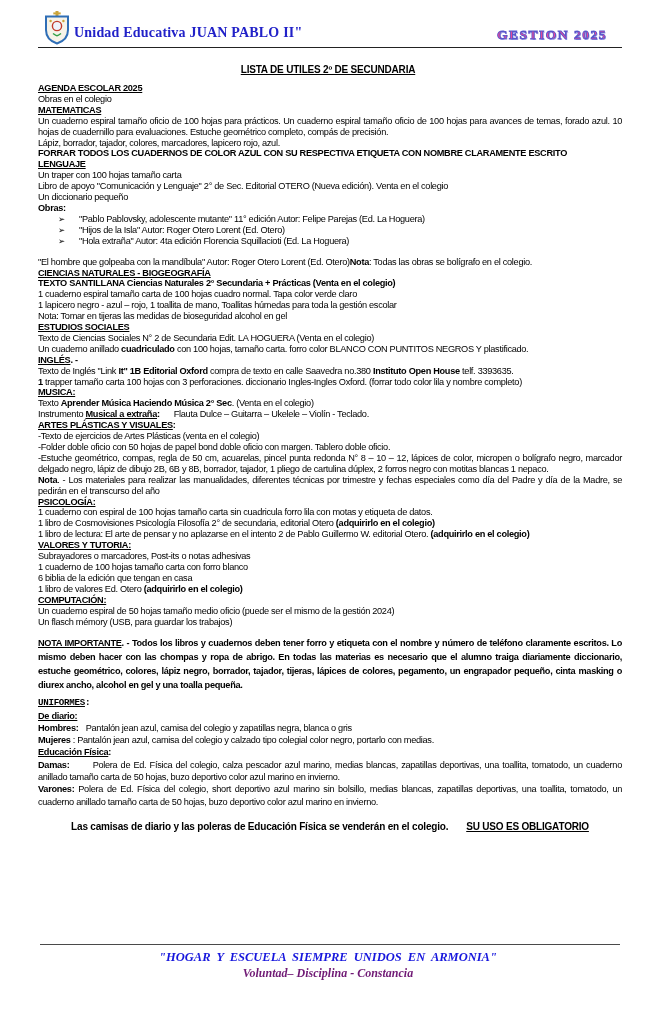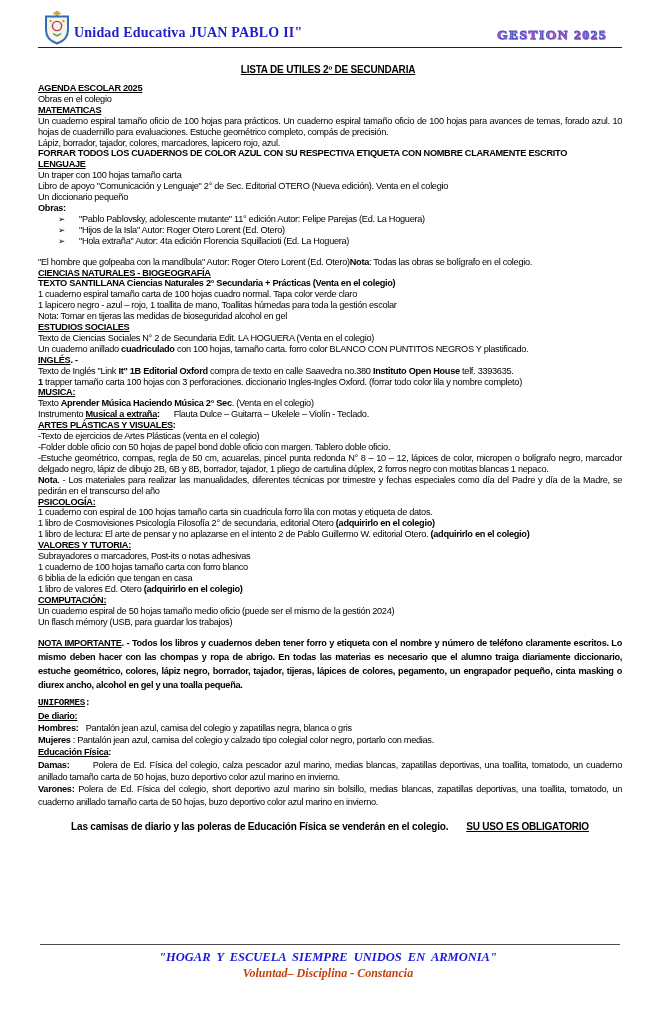--- a/index.html
+++ b/index.html
@@ -29,21 +29,21 @@
   .nota{line-height:13.7px;}
   .uni{line-height:12.3px;}
   .big{font-size:10px;line-height:13px;letter-spacing:-0.2px;}
   
   .frule{position:absolute;left:40px;right:36px;top:944px;border-top:1.5px solid #4a4a4a;}
   .motto{position:absolute;left:0;right:0;top:950px;text-align:center;
          font-family:"Liberation Serif",serif;font-style:italic;font-weight:bold;
          font-size:12.5px;color:#1717dd;word-spacing:3px;}
   .values{position:absolute;left:0;right:0;top:966px;text-align:center;
           font-family:"Liberation Serif",serif;font-style:italic;font-weight:600;
-          font-size:12px;color:#c2410c;}
+          font-size:12px;color:#701a75;}
 </style>
 </head>
 <body>
 
 <div class="page">
 
   <header>
     <span class="crest">
       <svg width="26" height="34" viewBox="0 0 26 34">
         <rect x="11.5" y="0" width="3" height="5.5" fill="#caa43a"></rect>

